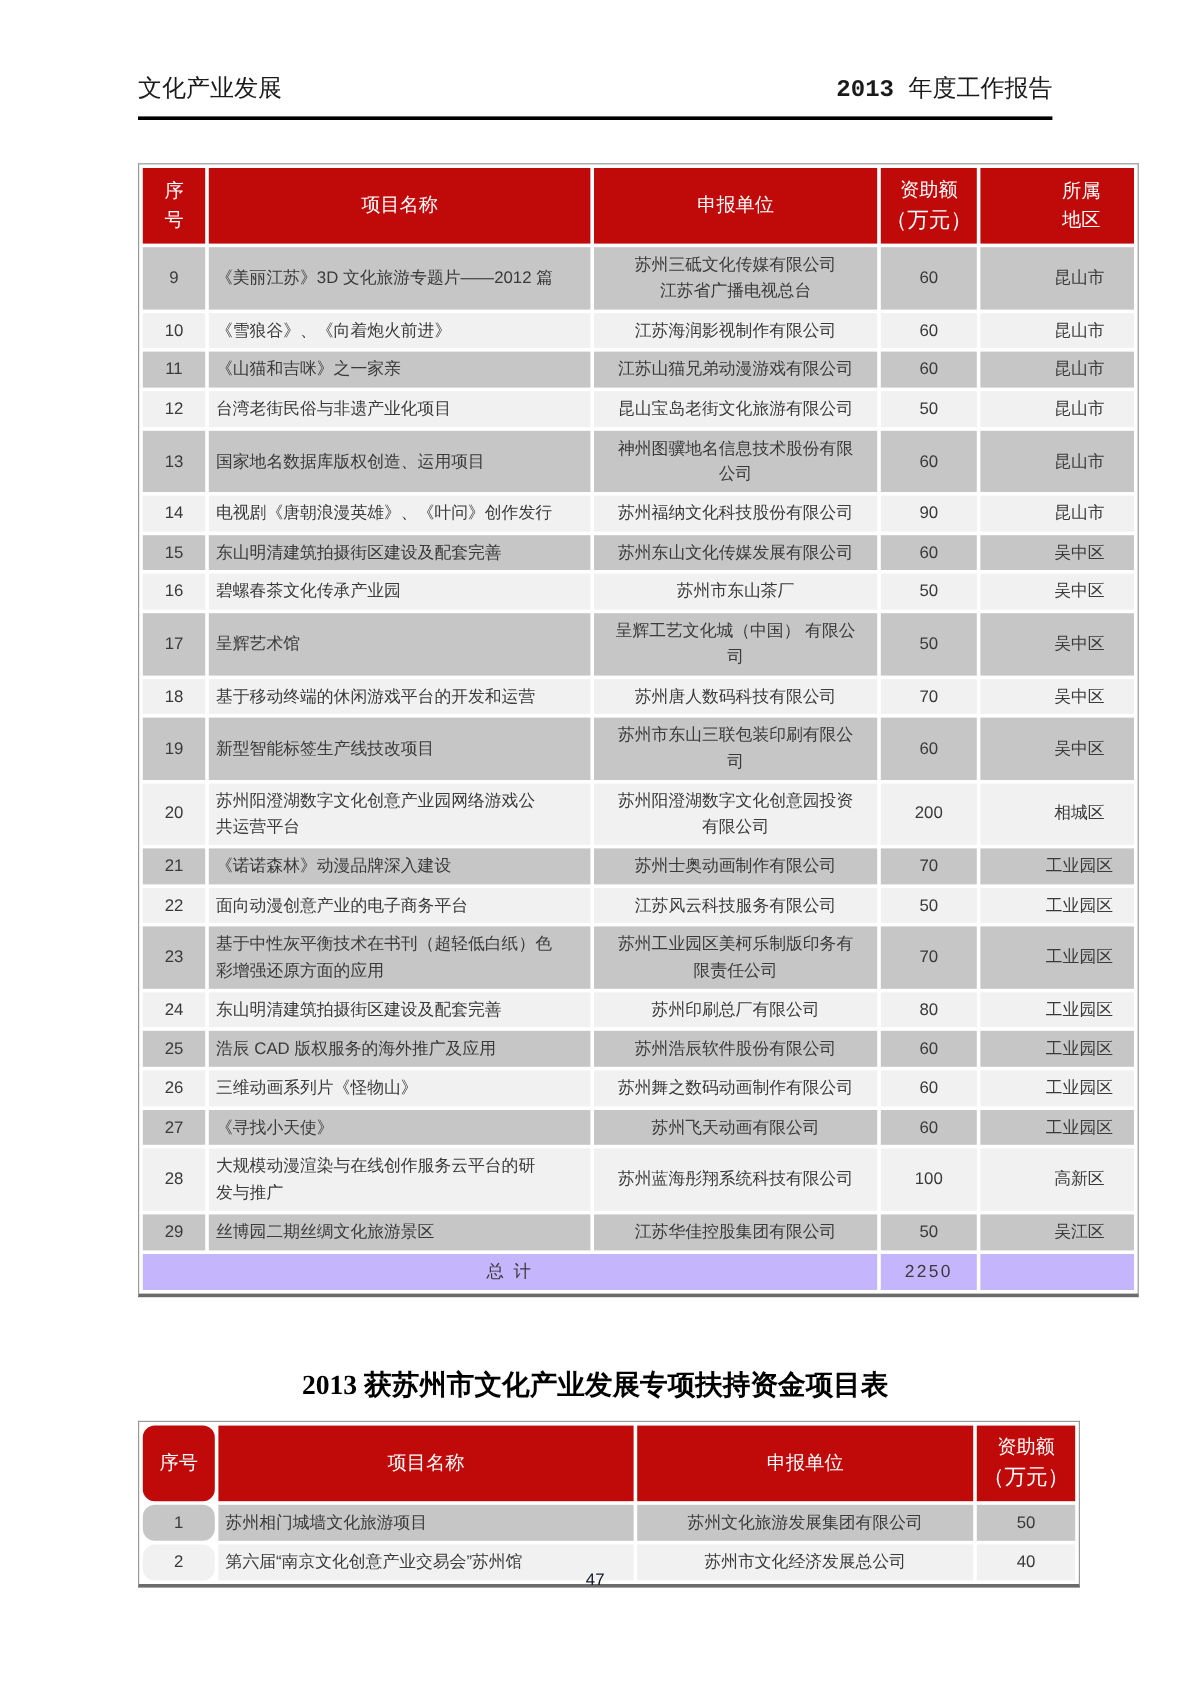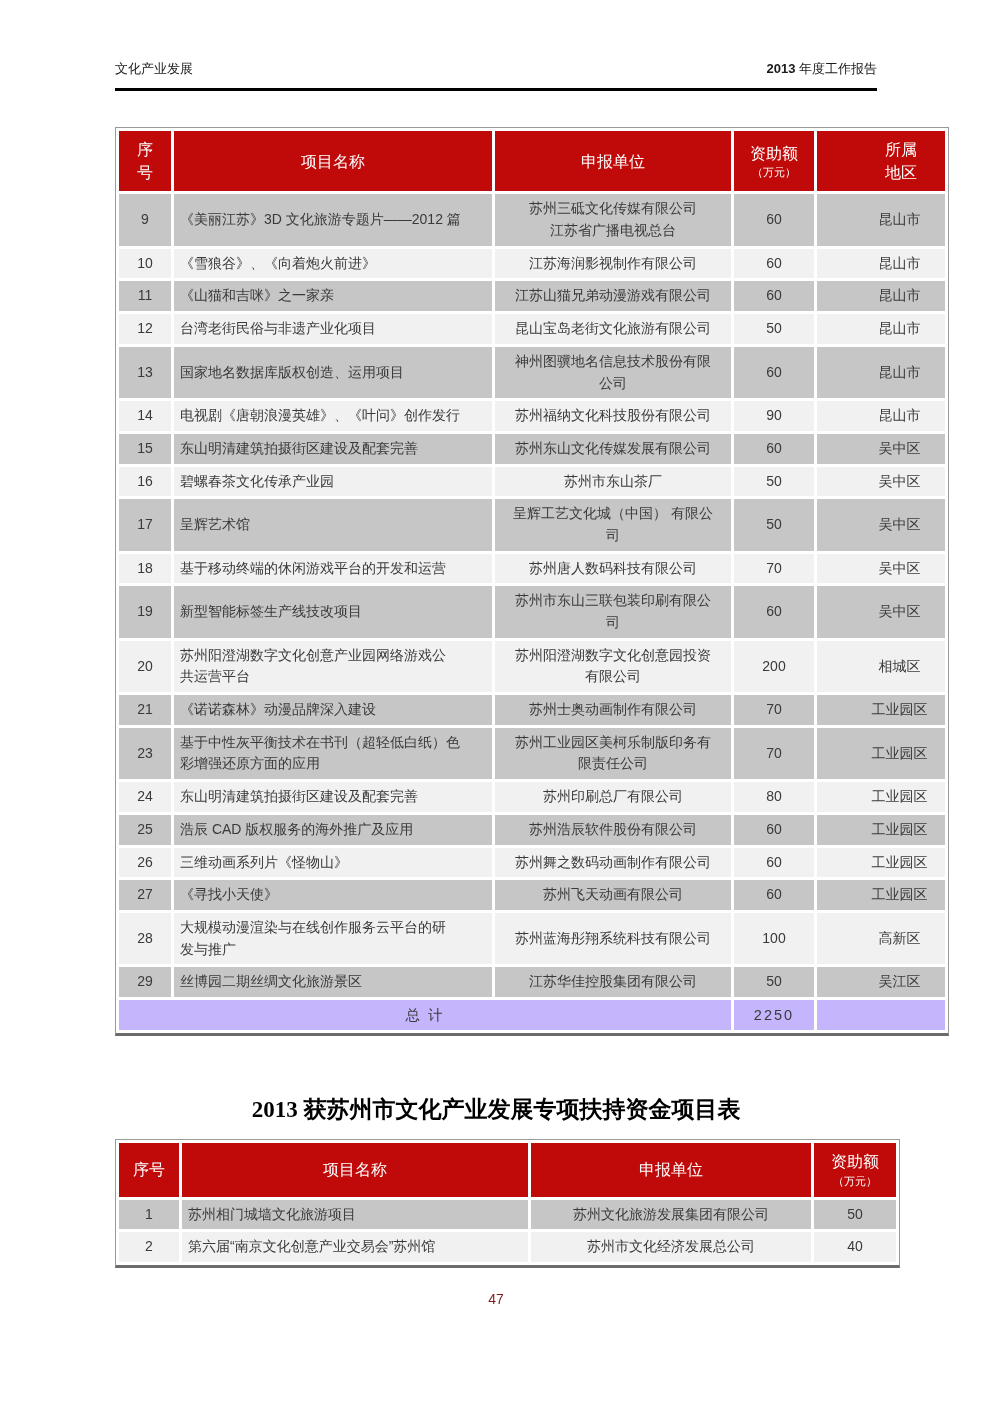--- a/index.html
+++ b/index.html
@@ -17,22 +17,22 @@
     background: #ffffff;
     box-sizing: border-box;
     padding: 60px 115px 0 115px;
     overflow: hidden;
   }
   
   .page-header {
     display: flex;
     justify-content: space-between;
     align-items: flex-end;
-    font-family: Liberation Sans, sans-serif;
-    font-size: 13px;
+    font-family: Liberation Mono, monospace;
+    font-size: 20px;
     color: #1a1a1a;
     border-bottom: 3px solid #000000;
     padding-bottom: 10px;
   }
   .page-header .year { font-weight: bold; margin-left: 44px; }
   
   table.grid {
     width: 765px;
     border-collapse: separate;
     border-spacing: 3px;
@@ -47,62 +47,62 @@
   table.t2 { margin-top: 14px; }
   table.grid th {
     color: #ffffff;
     font-weight: normal;
     font-size: 16px;
     padding: 7px 3px;
     text-align: center;
     vertical-align: middle;
     line-height: 1.45;
   }
-  table.grid th .sub { font-size: 11px; display: block; }
+  table.grid th .sub { font-size: 18px; display: block; }
   table.grid td {
     font-size: 14px;
     line-height: 1.55;
     padding: 4px 6px;
     text-align: center;
     vertical-align: middle;
   }
   table.grid td.c-project { text-align: left; white-space: pre-line; }
   table.grid td.c-org { white-space: pre-line; }
   tr.dark td  { background: #c6c6c6; }
   tr.light td { background: #f1f1f1; }
   tr.total-row td { background: #c4b5fd; font-size: 14.5px; letter-spacing: 2px; }
   
   .t1 .c-no      { width: 46px; }
   .t1 .c-project { width: 312px; }
   .t1 .c-org     { width: 230px; }
   .t1 .c-amount  { width: 74px; }
   .t1 .c-region  { width: 82px; padding-left: 43px; }
   
-  .t2 .c-no      { width: 54px; }
+  .t2 .c-no      { width: 54px; border-radius: 10px; }
   .t2 .c-project { width: 340px; }
   .t2 .c-org     { width: 274px; }
   .t2 .c-amount  { width: 76px; }
   
   .section-title {
     font-family: "Liberation Serif", serif;
     font-size: 23px;
     font-weight: bold;
     color: #000000;
     text-align: center;
     margin: 58px 0 0 0;
   }
   
   .page-footer {
     position: absolute;
     left: 0;
-    bottom: 96px;
+    bottom: 79px;
     width: 100%;
     text-align: center;
     font-size: 14px;
-    color: #7f1d1d;
+    color: #0f172a;
   }
 </style>
 </head>
 <body>
 
 <div class="page">
 
   <header class="page-header">
     <span>文化产业发展</span>
     <span><span class="year">2013</span><span> 年度工作报告</span></span>
@@ -209,20 +209,27 @@
           <td class="c-amount">200</td>
           <td class="c-region">相城区</td>
         </tr>
         <tr class="dark">
           <td class="c-no">21</td>
           <td class="c-project">《诺诺森林》动漫品牌深入建设</td>
           <td class="c-org">苏州士奥动画制作有限公司</td>
           <td class="c-amount">70</td>
           <td class="c-region">工业园区</td>
         </tr>
+        <tr class="light">
+          <td class="c-no">22</td>
+          <td class="c-project">面向动漫创意产业的电子商务平台</td>
+          <td class="c-org">江苏风云科技服务有限公司</td>
+          <td class="c-amount">50</td>
+          <td class="c-region">工业园区</td>
+        </tr>
         <tr class="dark">
           <td class="c-no">23</td>
           <td class="c-project">基于中性灰平衡技术在书刊（超轻低白纸）色
 彩增强还原方面的应用</td>
           <td class="c-org">苏州工业园区美柯乐制版印务有
 限责任公司</td>
           <td class="c-amount">70</td>
           <td class="c-region">工业园区</td>
         </tr>
         <tr class="light">

